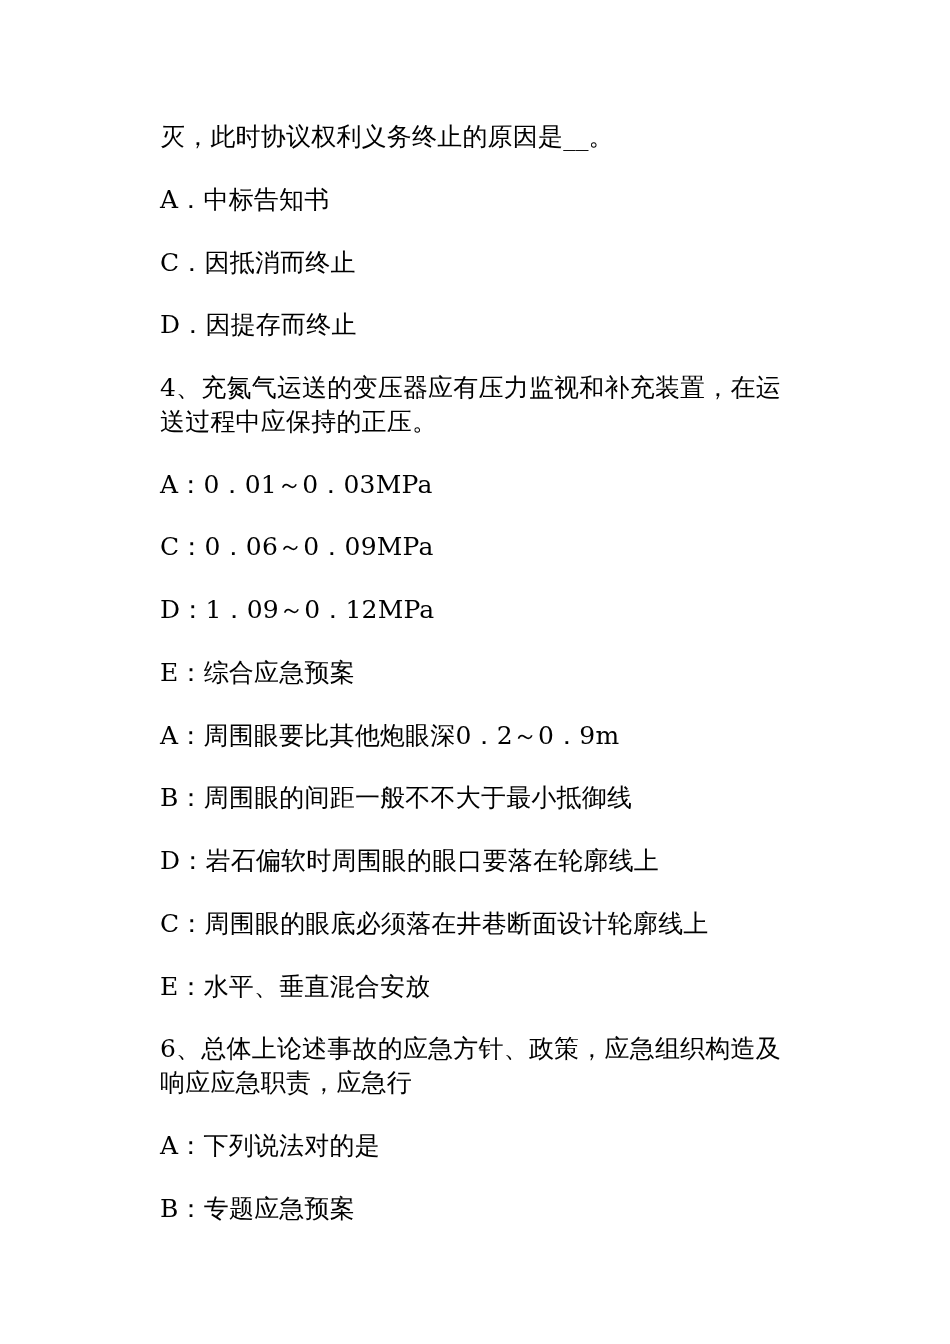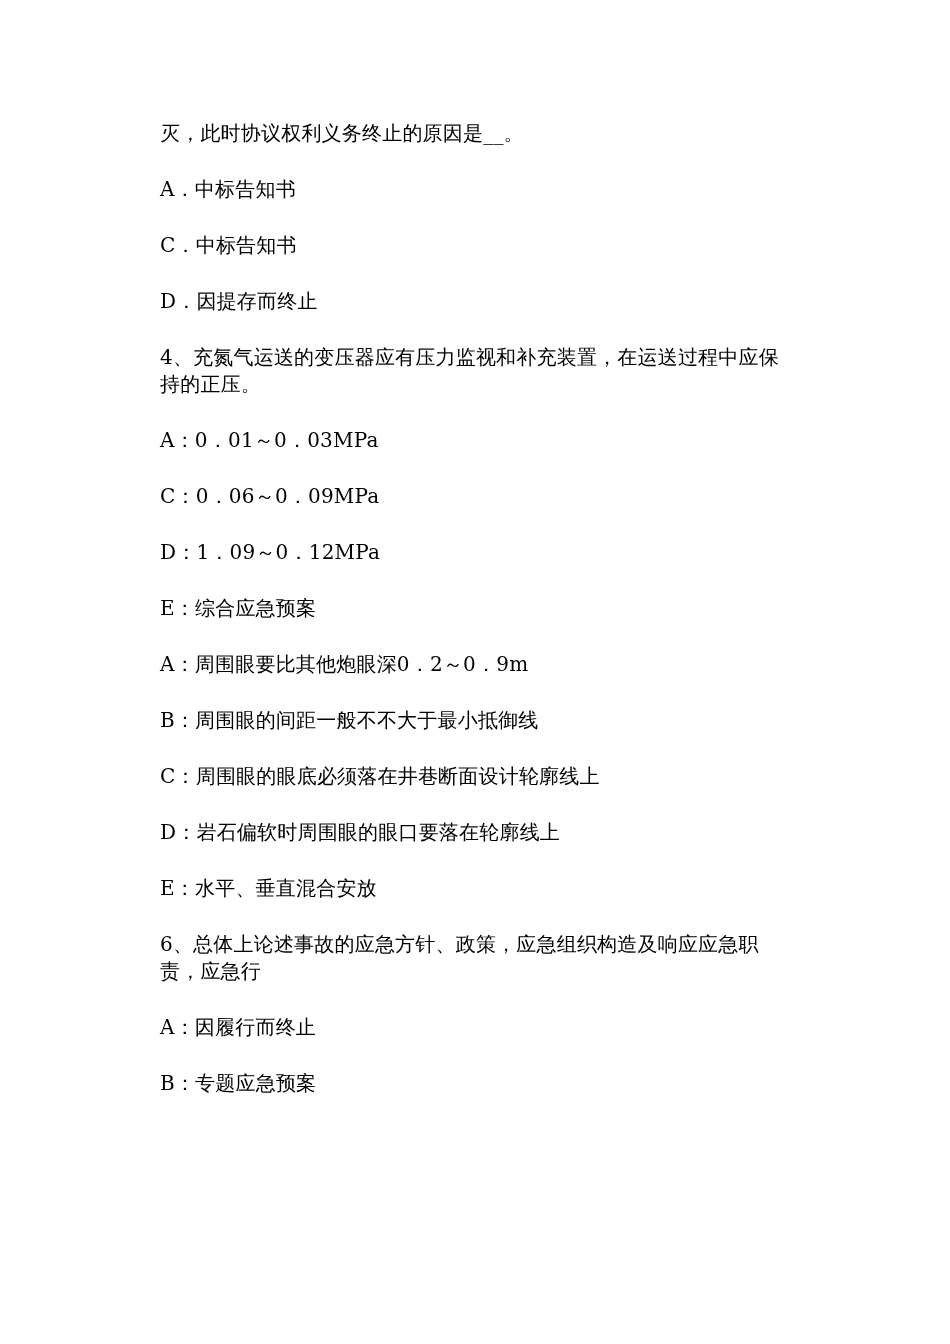--- a/index.html
+++ b/index.html
@@ -15,44 +15,44 @@
     box-sizing: border-box;
     padding: 120px 160px 0 160px;
     font-family: "DejaVu Serif", "Liberation Serif", serif;
     color: #000000;
     overflow: hidden;
   }
   .doc-body {
     display: block;
   }
   .line {
-    font-size: 20px;
+    font-size: 25px;
     line-height: 1.35;
     margin: 0 0 29px 0;
     letter-spacing: 0.2px;
     white-space: pre-wrap;
     word-break: break-word;
   }
 </style>
 </head>
 <body>
 
 <div class="page">
   <div class="doc-body">
     <p class="line">灭，此时协议权利义务终止的原因是__。</p>
     <p class="line">A．中标告知书</p>
-    <p class="line">C．中标告知书</p>
+    <p class="line">C．因抵消而终止</p>
     <p class="line">D．因提存而终止</p>
     <p class="line">4、充氮气运送的变压器应有压力监视和补充装置，在运送过程中应保持的正压。</p>
     <p class="line">A：0．01～0．03MPa</p>
     <p class="line">C：0．06～0．09MPa</p>
     <p class="line">D：1．09～0．12MPa</p>
     <p class="line">E：综合应急预案</p>
     <p class="line">A：周围眼要比其他炮眼深0．2～0．9m</p>
     <p class="line">B：周围眼的间距一般不不大于最小抵御线</p>
+    <p class="line">D：岩石偏软时周围眼的眼口要落在轮廓线上</p>
     <p class="line">C：周围眼的眼底必须落在井巷断面设计轮廓线上</p>
-    <p class="line">D：岩石偏软时周围眼的眼口要落在轮廓线上</p>
     <p class="line">E：水平、垂直混合安放</p>
     <p class="line">6、总体上论述事故的应急方针、政策，应急组织构造及响应应急职责，应急行</p>
-    <p class="line">A：因履行而终止</p>
+    <p class="line">A：下列说法对的是</p>
     <p class="line">B：专题应急预案</p>
   </div>
 </div>
 
 </body></html>

